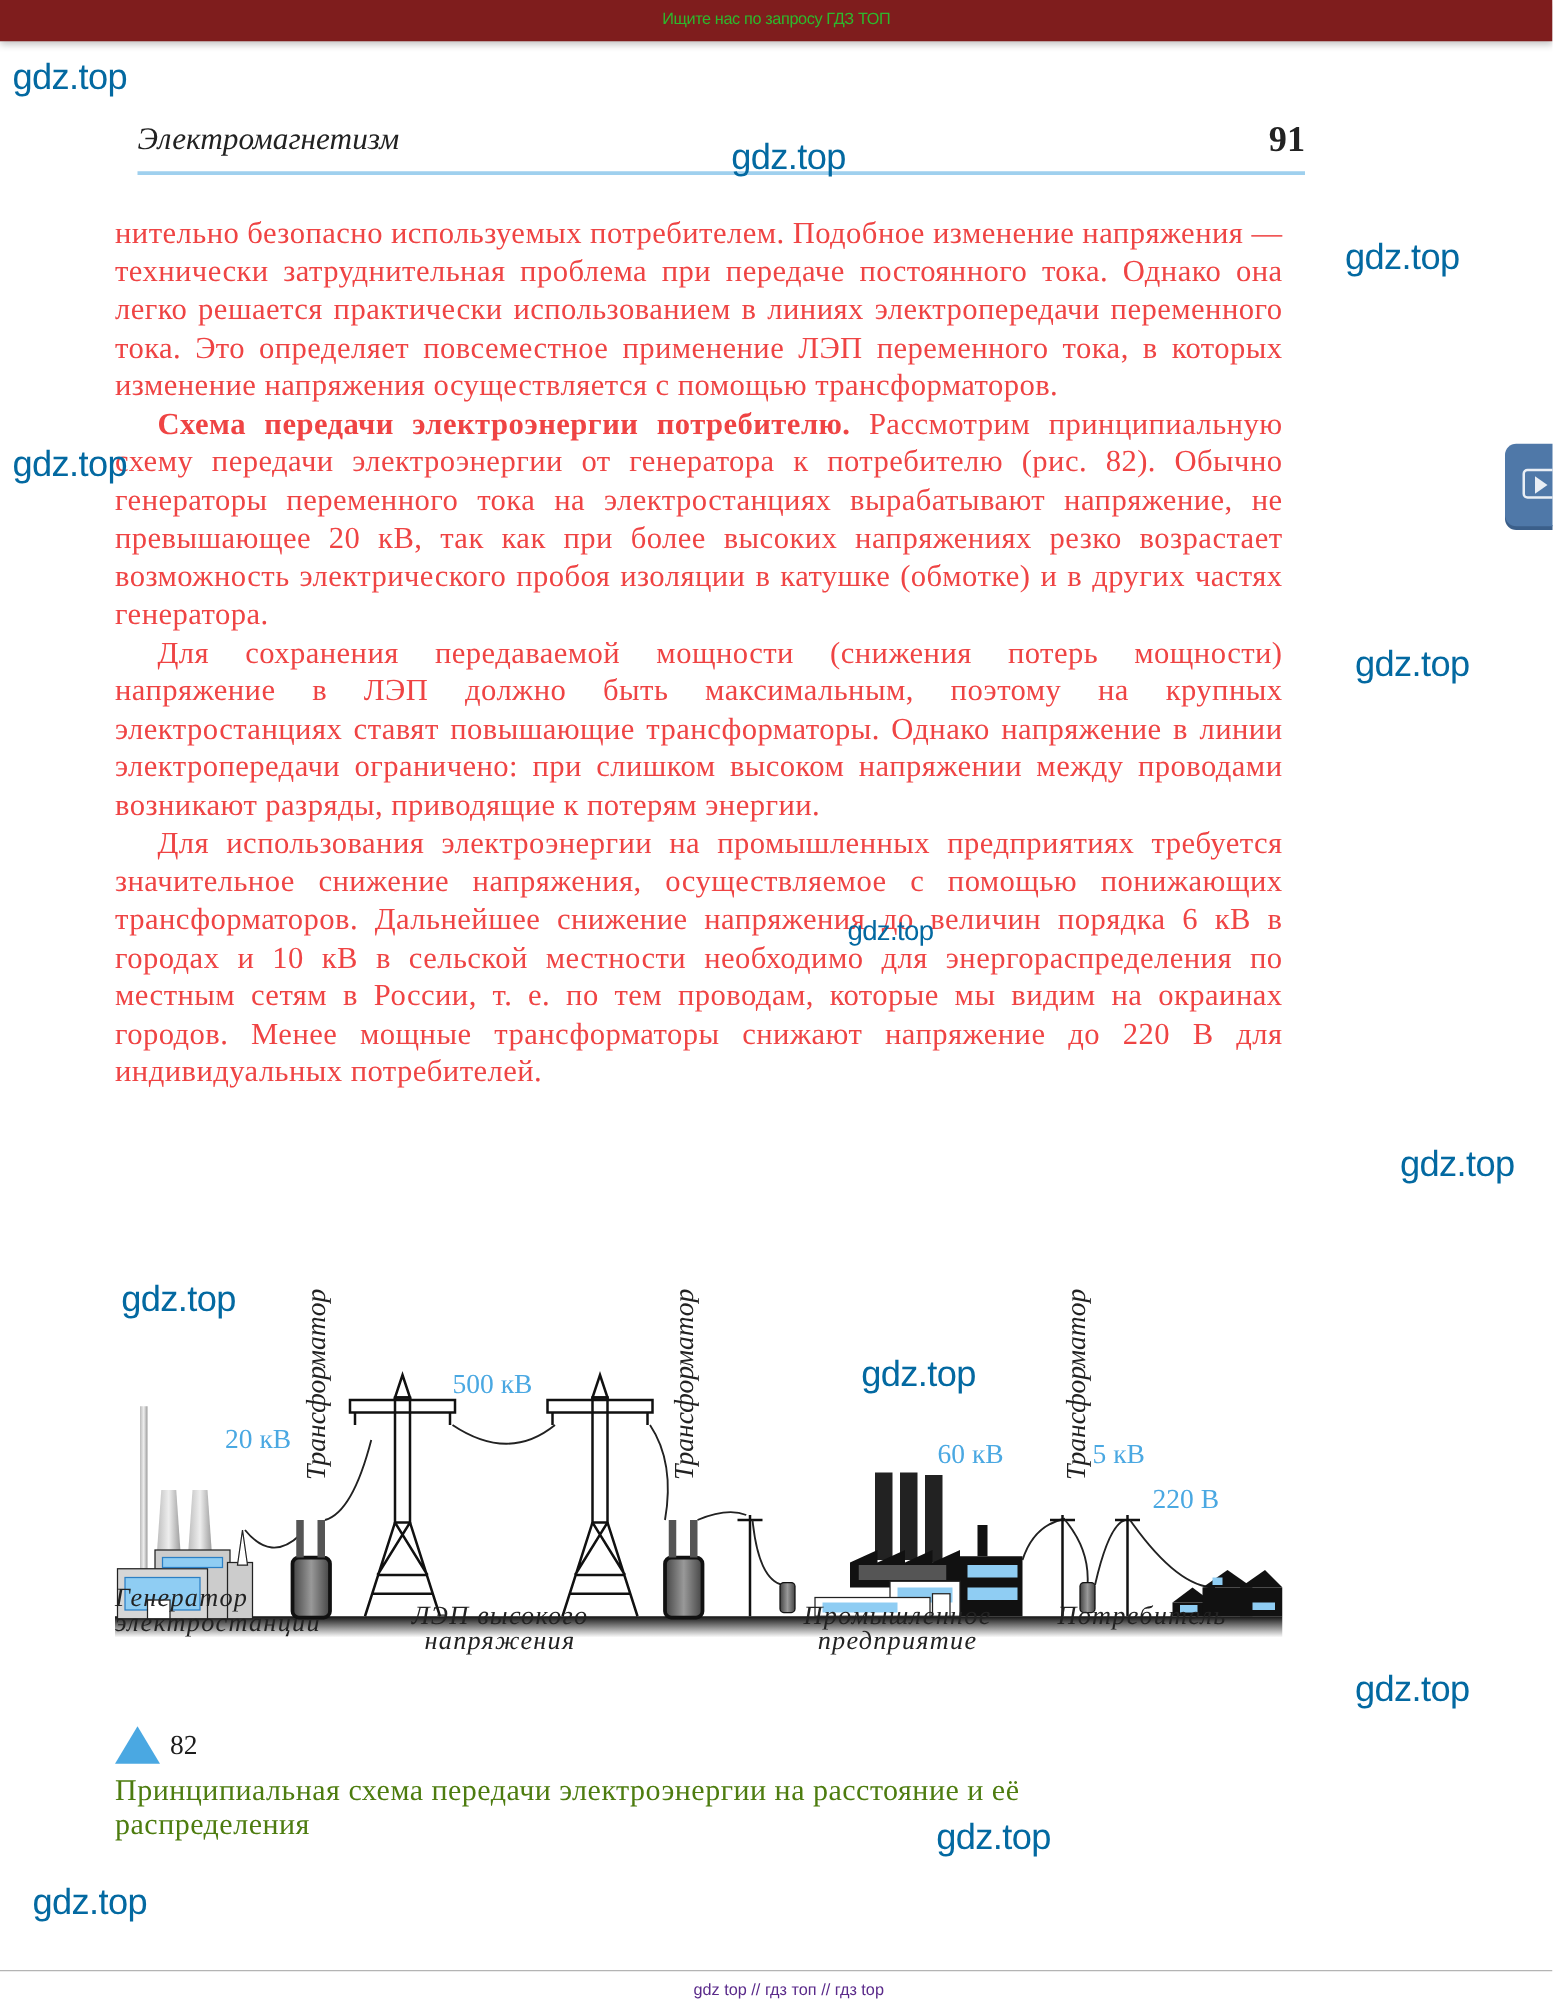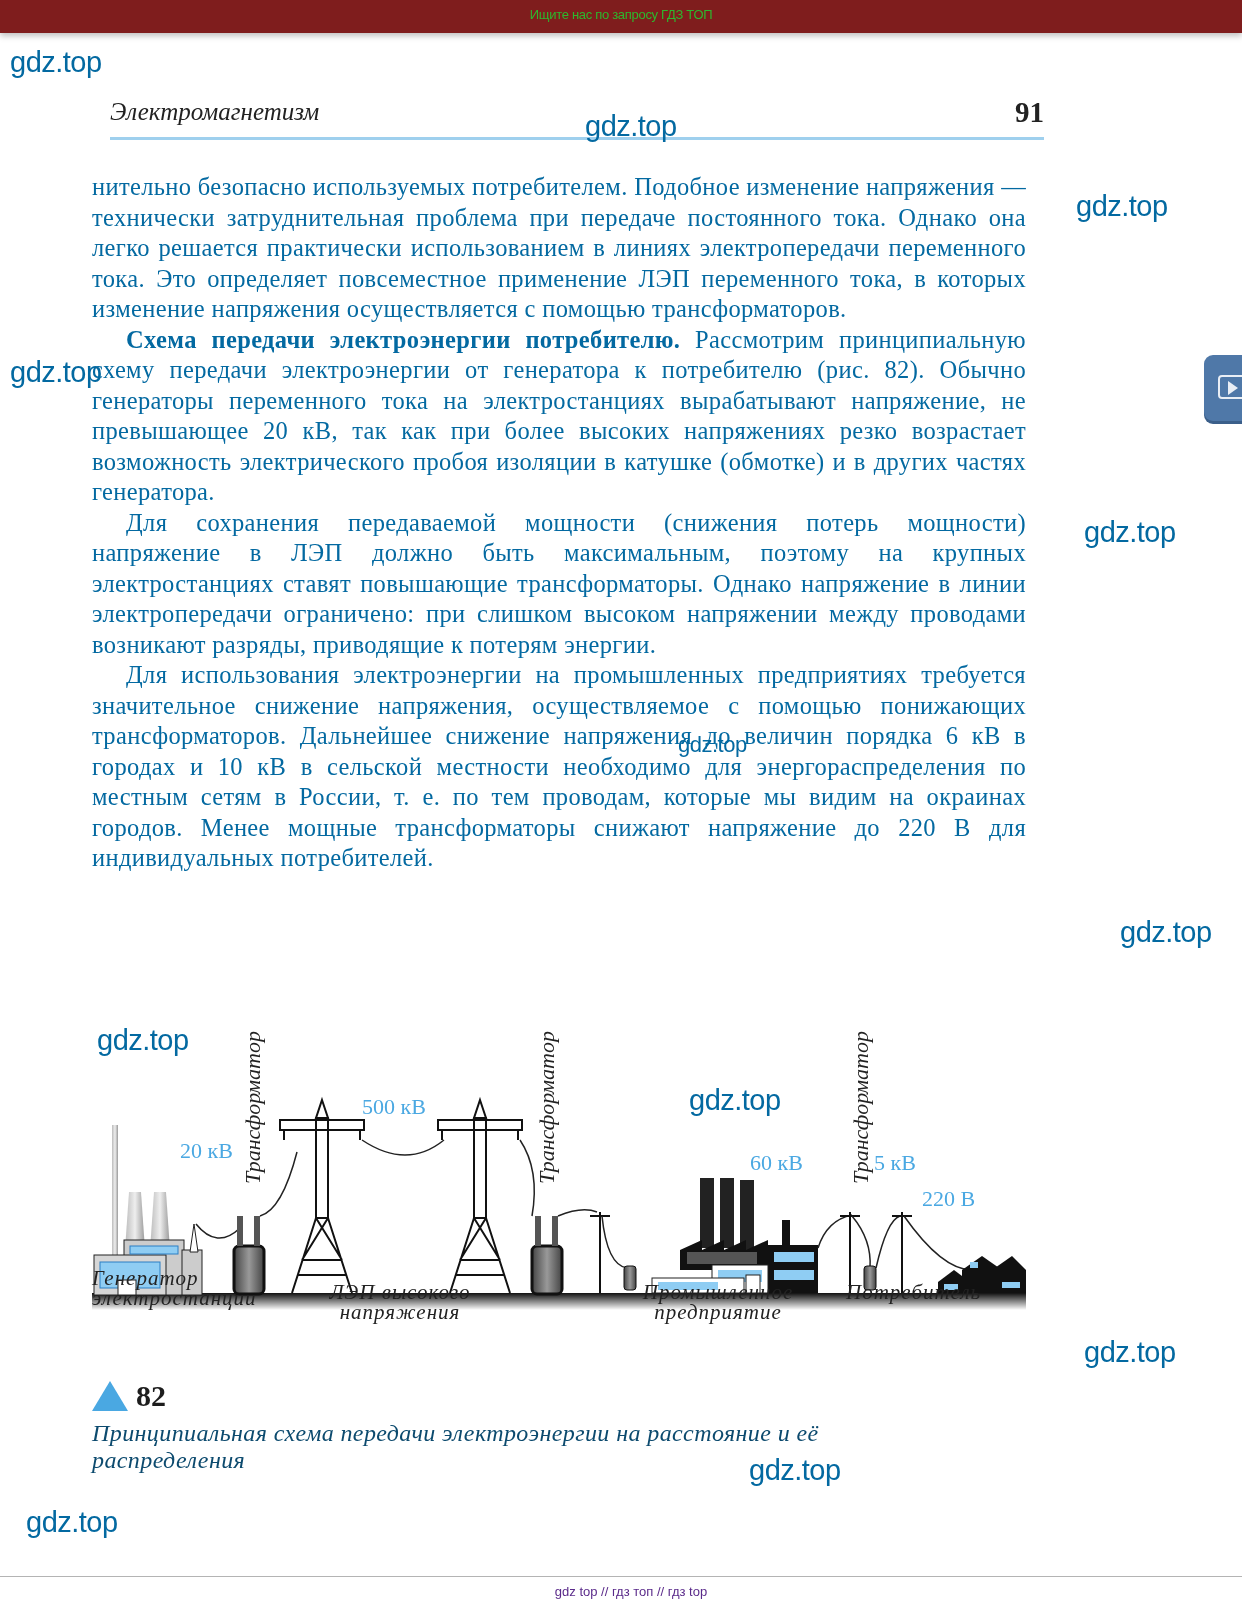--- a/index.html
+++ b/index.html
@@ -14,37 +14,37 @@
   .wm { position: absolute; font-family: "Liberation Sans", sans-serif; font-size: 29px; color: #0369a1;
         z-index: 4; letter-spacing: -0.5px; }
   .wm.small { font-size: 22px; }
 
   .header { position: absolute; left: 92px; top: 96px; width: 934px; height: 44px;
             border-bottom: 3px solid #9fd0ee; margin-left: 18px; }
   .header .title { position: absolute; left: 0; top: 2px; font-style: italic; font-size: 25px; color: #222; }
   .header .pagenum { position: absolute; right: 0; top: 0; font-weight: bold; font-size: 29px; color: #222; }
 
   .body-text { position: absolute; left: 92px; top: 172px; width: 934px; font-size: 24.5px;
-               line-height: 30.5px; text-align: justify; color: #0369a1; letter-spacing: 0.35px; }
+               line-height: 30.5px; text-align: justify; color: #ef4444; letter-spacing: 0.35px; }
   .body-text p { margin: 0; }
   .body-text p.indent { text-indent: 34px; }
   .body-text b { font-weight: bold; }
 
   .figure { position: absolute; left: 92px; top: 1020px; width: 934px; height: 290px; }
   .vlabel { position: absolute; font-style: italic; font-size: 22px; color: #222; transform-origin: left top;
             transform: rotate(-90deg); white-space: nowrap; }
   .volt { position: absolute; font-size: 22px; color: #4aa8e2; white-space: nowrap; }
   .cap { position: absolute; font-style: italic; font-size: 21px; color: #222; text-align: center; line-height: 20px; letter-spacing: 1px; }
 
   .fignum { position: absolute; left: 92px; top: 1378px; height: 36px; display: flex; align-items: center; }
   .fignum .tri { width: 0; height: 0; border-left: 18px solid transparent; border-right: 18px solid transparent;
                  border-bottom: 30px solid #4aa8e2; margin-right: 8px; }
-  .fignum span { font-size: 30px; color: #1d1d1d; font-weight: bold; }
-  .figcaption { position: absolute; left: 92px; top: 1420px; width: 820px; font-style: italic; font-size: 24px;
-                line-height: 27px; color: #0c4a6e; letter-spacing: 0.4px; }
+  .fignum span { font-size: 22px; color: #1d1d1d; }
+  .figcaption { position: absolute; left: 92px; top: 1420px; width: 820px; font-size: 24px;
+                line-height: 27px; color: #4d7c0f; letter-spacing: 0.4px; }
 
   .side-btn { position: absolute; left: 1204px; top: 355px; width: 60px; height: 66px; background: #4f78a8;
               border-radius: 9px; box-shadow: 0 3px 0 #3b5f8a; }
   .side-btn .play { position: absolute; left: 14px; top: 20px; width: 28px; height: 24px; border: 2px solid #e9eef5; border-radius: 4px; }
   .side-btn .play:after { content: ""; position: absolute; left: 8px; top: 4px; border-left: 10px solid #e9eef5;
                           border-top: 7px solid transparent; border-bottom: 7px solid transparent; }
 
   .footer { position: absolute; left: 0; top: 1576px; width: 1242px; height: 34px; border-top: 1.5px solid #b4b4b4; text-align: center; }
   .footer span { font-family: "Liberation Sans", sans-serif; font-size: 13px; color: #5a2a8a; line-height: 30px; margin-left: 20px; }
 </style>

